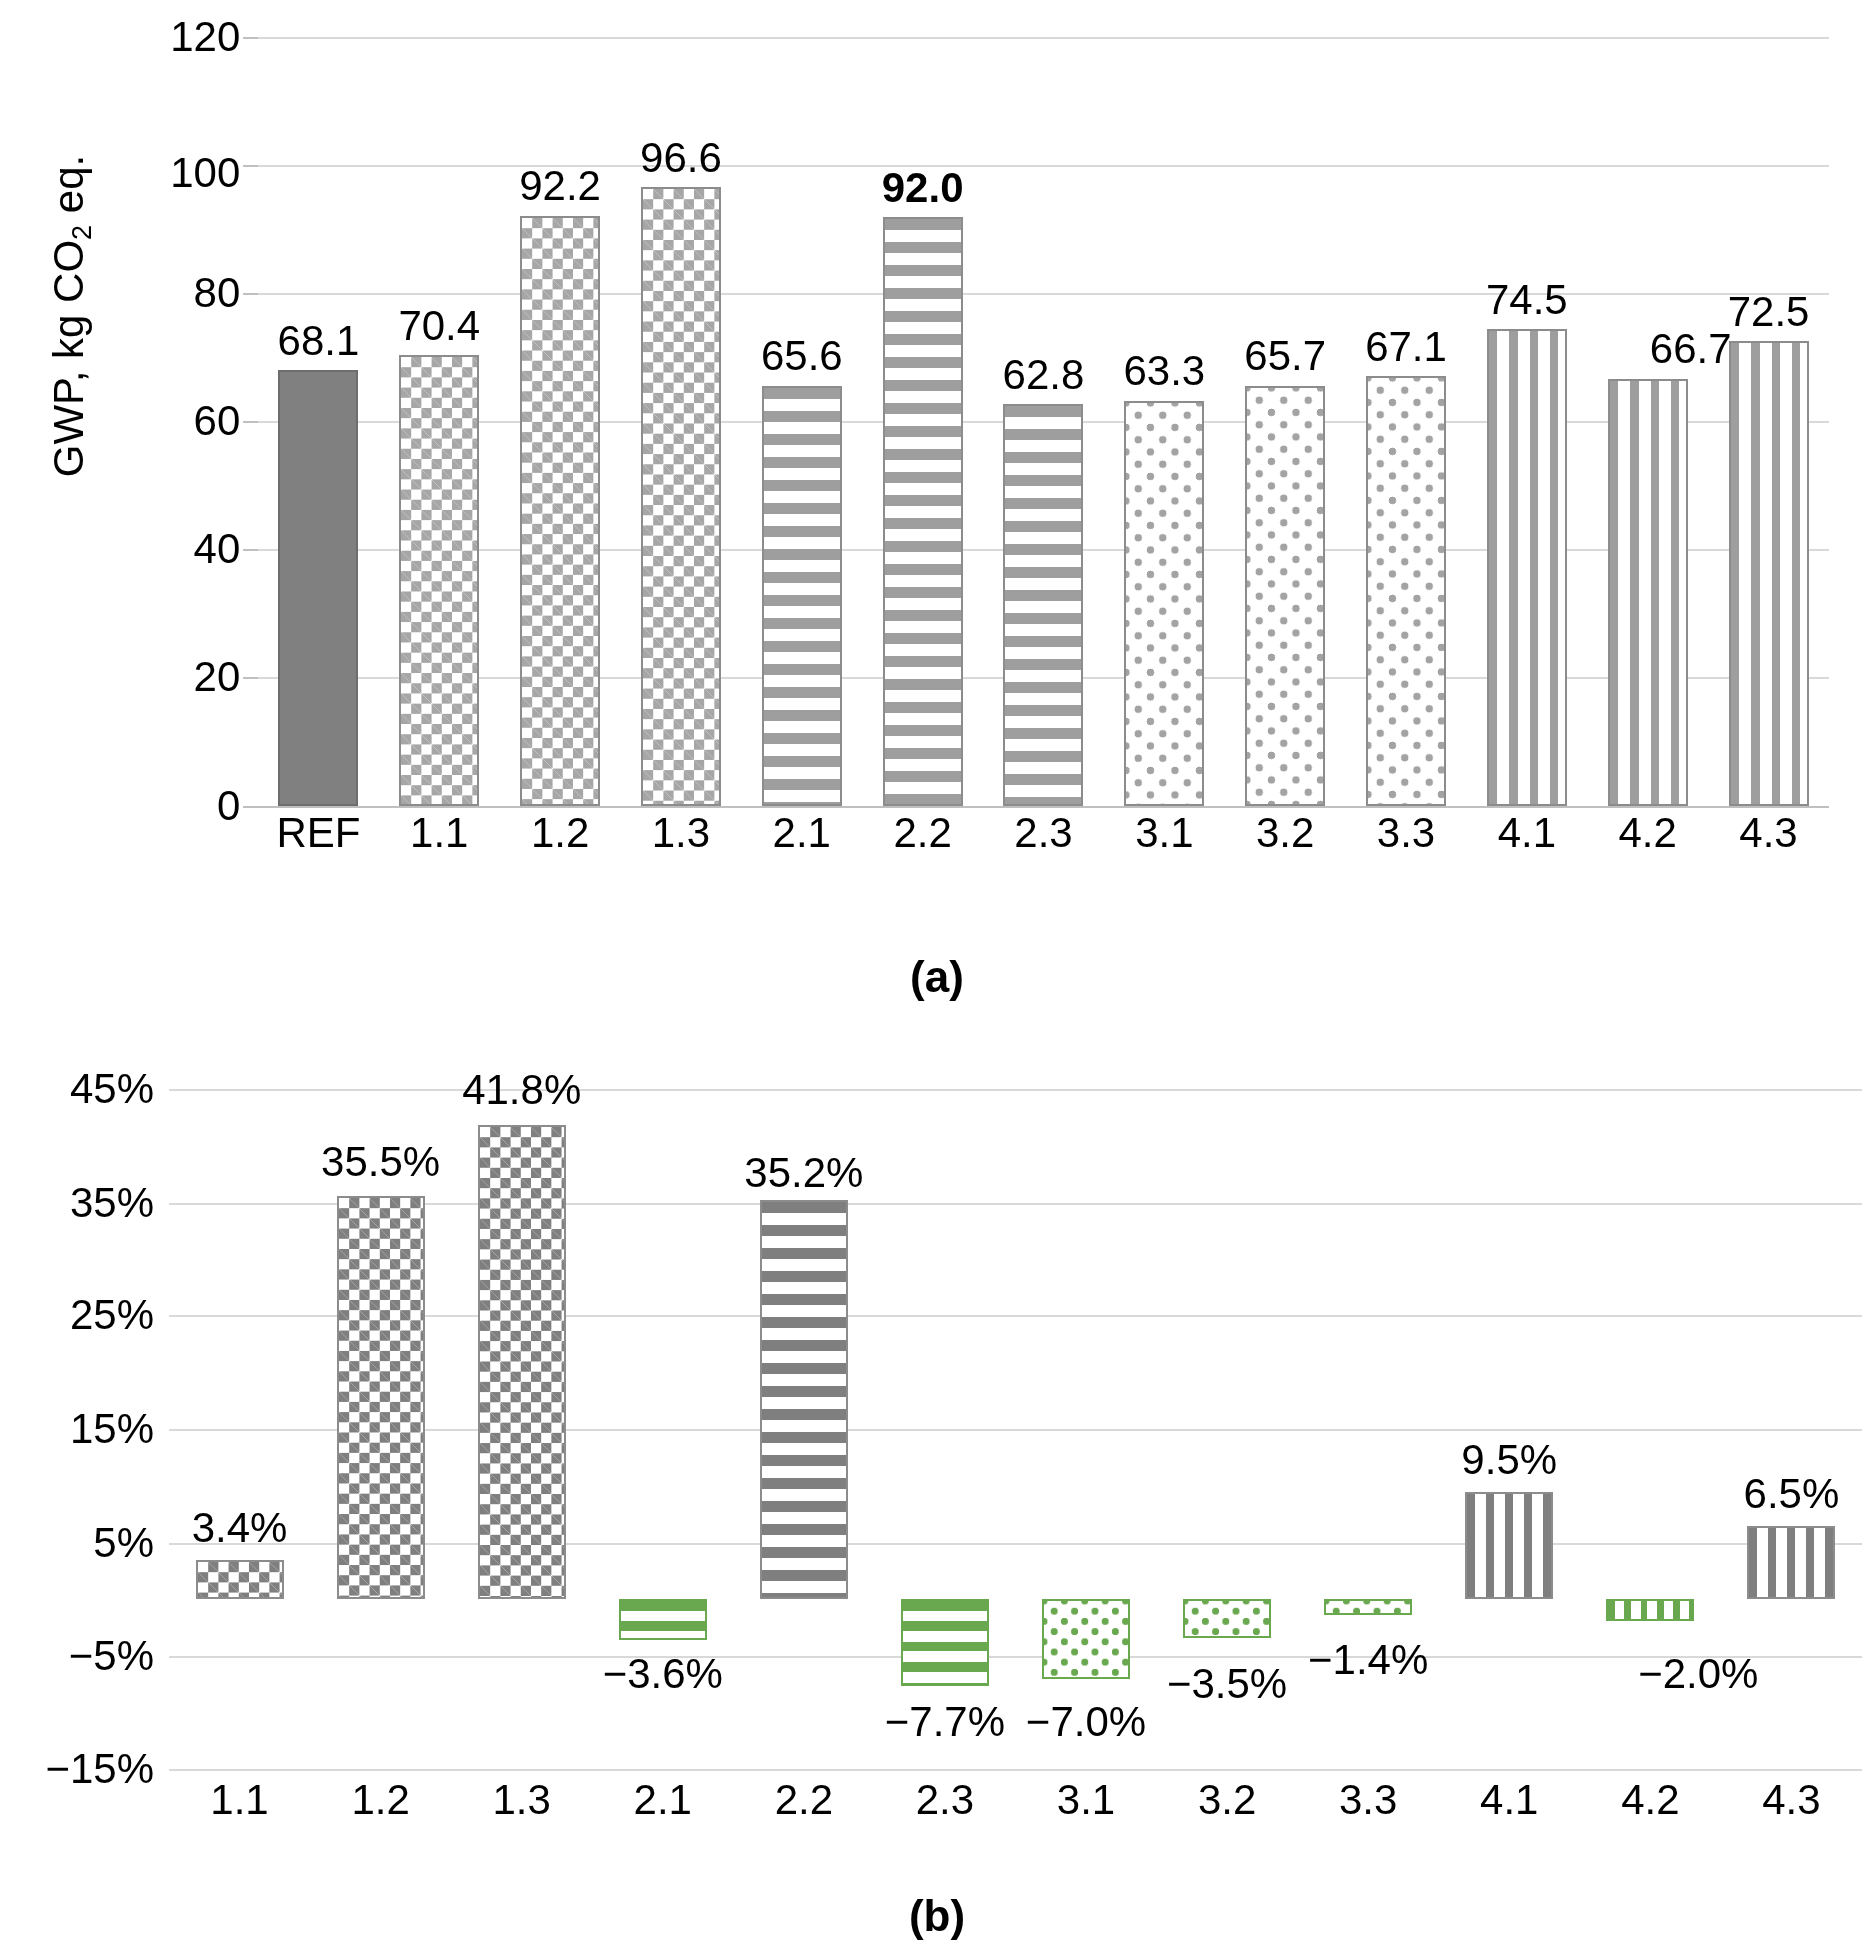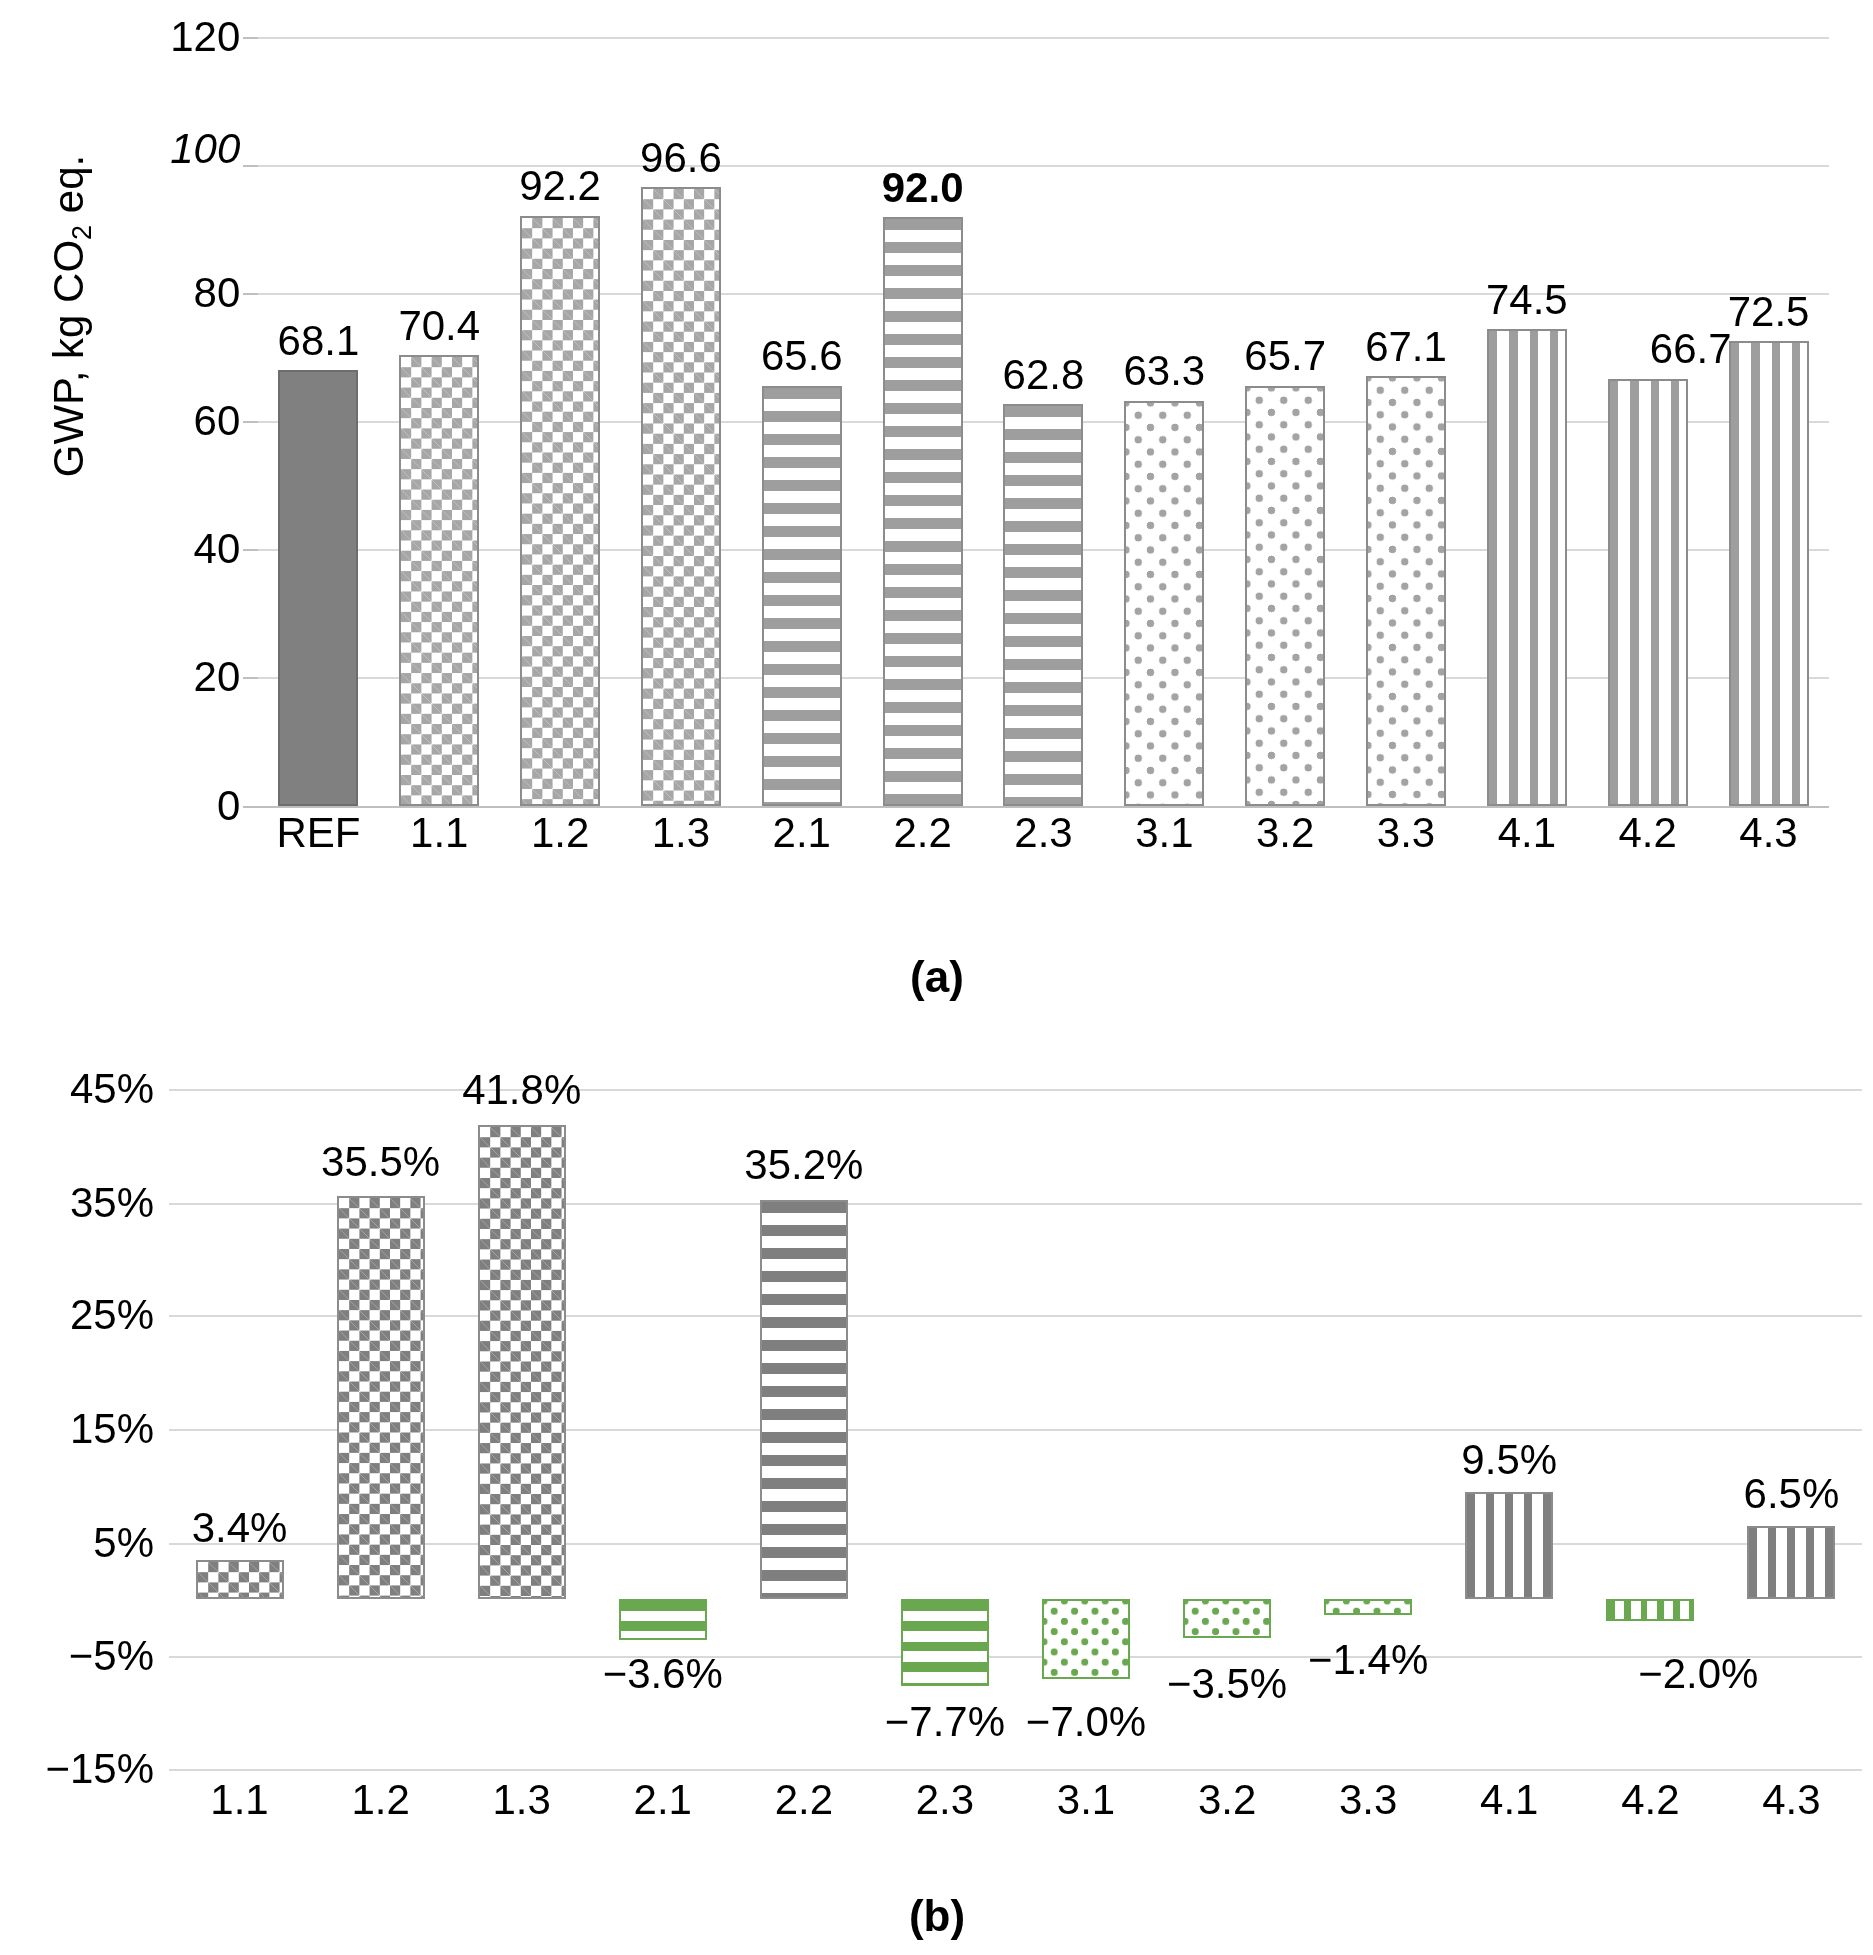--- a/index.html
+++ b/index.html
@@ -161,21 +161,21 @@
         </div>
       </div>
     </div>
 
     <div style="position:absolute;left:0;top:37px;width:258px;height:769px;">
       <div class="tick-label" style="top:769px;">0</div>
       <div class="tick-label" style="top:640px;">20</div>
       <div class="tick-label" style="top:512px;">40</div>
       <div class="tick-label" style="top:384px;">60</div>
       <div class="tick-label" style="top:256px;">80</div>
-      <div class="tick-label" style="top:112px;font-style:italic;">100</div>
+      <div class="tick-label" style="top:136px;">100</div>
       <div class="tick-label" style="top:0px;">120</div>
       <div class="tickmark" style="top:769px;"></div>
       <div class="tickmark" style="top:640px;"></div>
       <div class="tickmark" style="top:512px;"></div>
       <div class="tickmark" style="top:384px;"></div>
       <div class="tickmark" style="top:256px;"></div>
       <div class="tickmark" style="top:128px;"></div>
       <div class="tickmark" style="top:0px;"></div>
     </div>
 
@@ -225,21 +225,21 @@
           <div class="b-val" style="top:-23px;">41.8%</div>
           <div class="b-bar f-checker-dk" style="top:36px;height:474px;"></div>
         </div>
 
         <div class="b-slot">
           <div class="b-bar neg f-hlines-gr" style="top:510px;height:41px;"></div>
           <div class="b-val" style="top:561px;">−3.6%</div>
         </div>
 
         <div class="b-slot">
-          <div class="b-val" style="top:52px;">35.2%</div>
+          <div class="b-val" style="top:60px;">35.2%</div>
           <div class="b-bar f-hlines-dk" style="top:111px;height:399px;"></div>
         </div>
 
         <div class="b-slot">
           <div class="b-bar neg f-hlines-gr" style="top:510px;height:87px;"></div>
           <div class="b-val" style="top:609px;">−7.7%</div>
         </div>
 
         <div class="b-slot">
           <div class="b-bar neg f-dots-gr" style="top:510px;height:80px;"></div>

